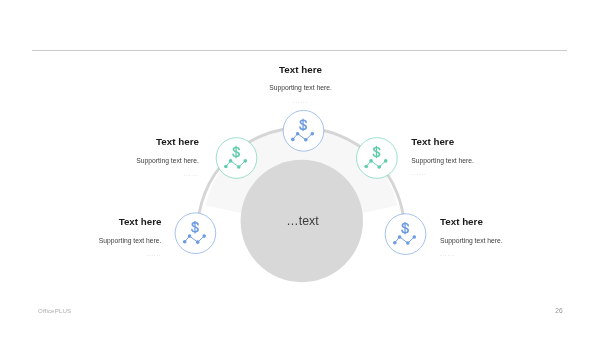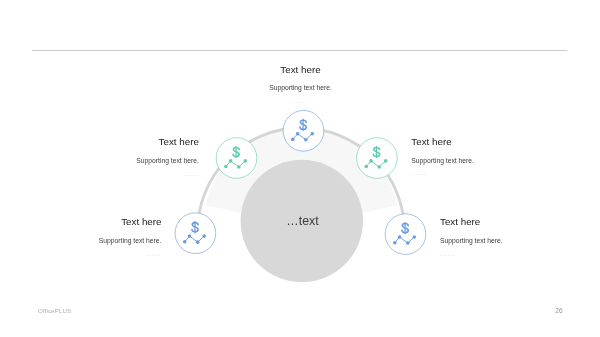--- a/index.html
+++ b/index.html
@@ -1,21 +1,21 @@
 <!DOCTYPE html>
 <html><head>
 <meta charset="utf-8">
 <style>
   html,body{margin:0;padding:0;background:#ffffff;}
   body{width:600px;height:337px;font-family:"Liberation Sans",sans-serif;overflow:hidden;position:relative;}
   #slide{position:absolute;left:0;top:0;width:600px;height:337px;background:#ffffff;}
   #divider{position:absolute;left:32px;top:50px;width:535px;height:1px;background:#cacaca;}
   #diagram{position:absolute;left:0;top:0;width:600px;height:337px;}
   .line{position:absolute;white-space:nowrap;transform:translateZ(0);}
-  .ttl{font-size:9.8px;font-weight:normal;color:#1a1a1a;line-height:11px;}
+  .ttl{font-size:9.8px;font-weight:bold;color:#1a1a1a;line-height:11px;}
   .sub{font-size:6.75px;color:#3c3c3c;line-height:8px;}
   .dots{font-size:5.6px;color:#b8b8b8;line-height:6px;letter-spacing:1.0px;}
   #footer{position:absolute;left:38px;top:307px;font-size:6.2px;color:#adadad;letter-spacing:0.1px;line-height:8px;transform:translateZ(0);}
   #pageno{position:absolute;left:552px;top:307px;font-size:6.6px;color:#949494;width:14px;text-align:center;line-height:8px;transform:translateZ(0);}
   #ctext{position:absolute;font-size:12.4px;color:#3d3d3d;white-space:nowrap;line-height:14px;transform:translateZ(0);}
 </style>
 </head>
 <body>
 
 <div id="slide">

